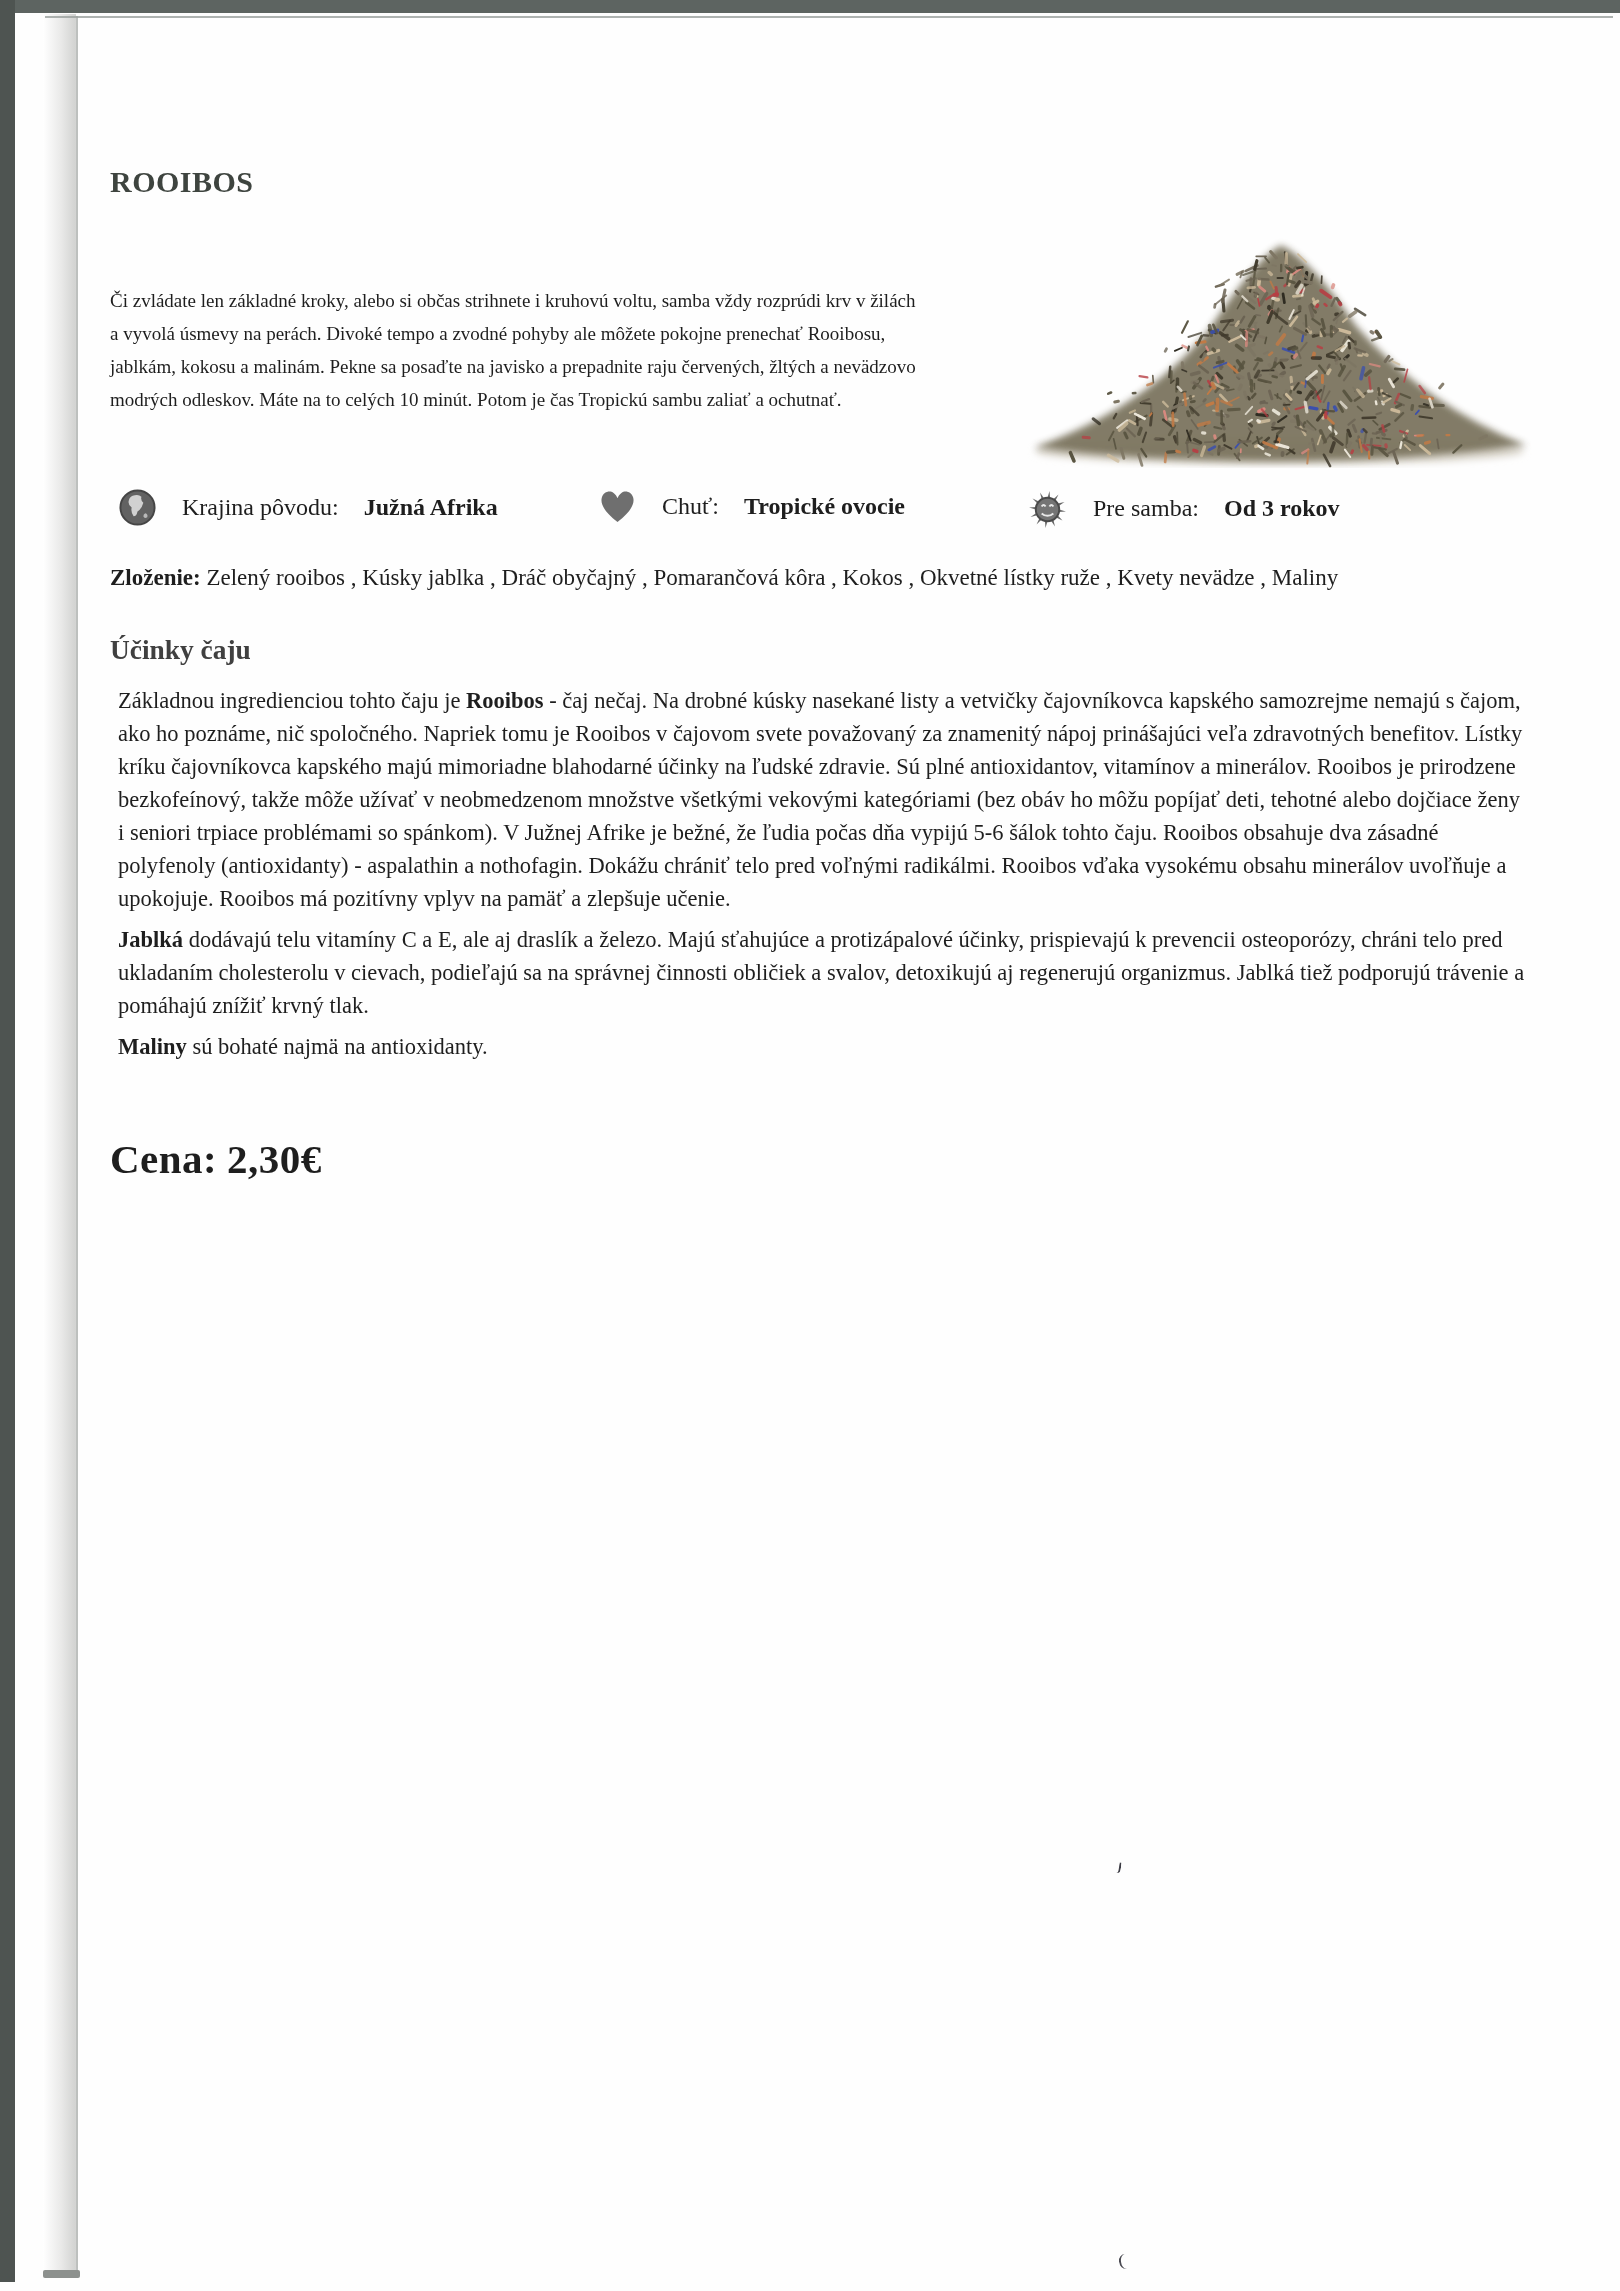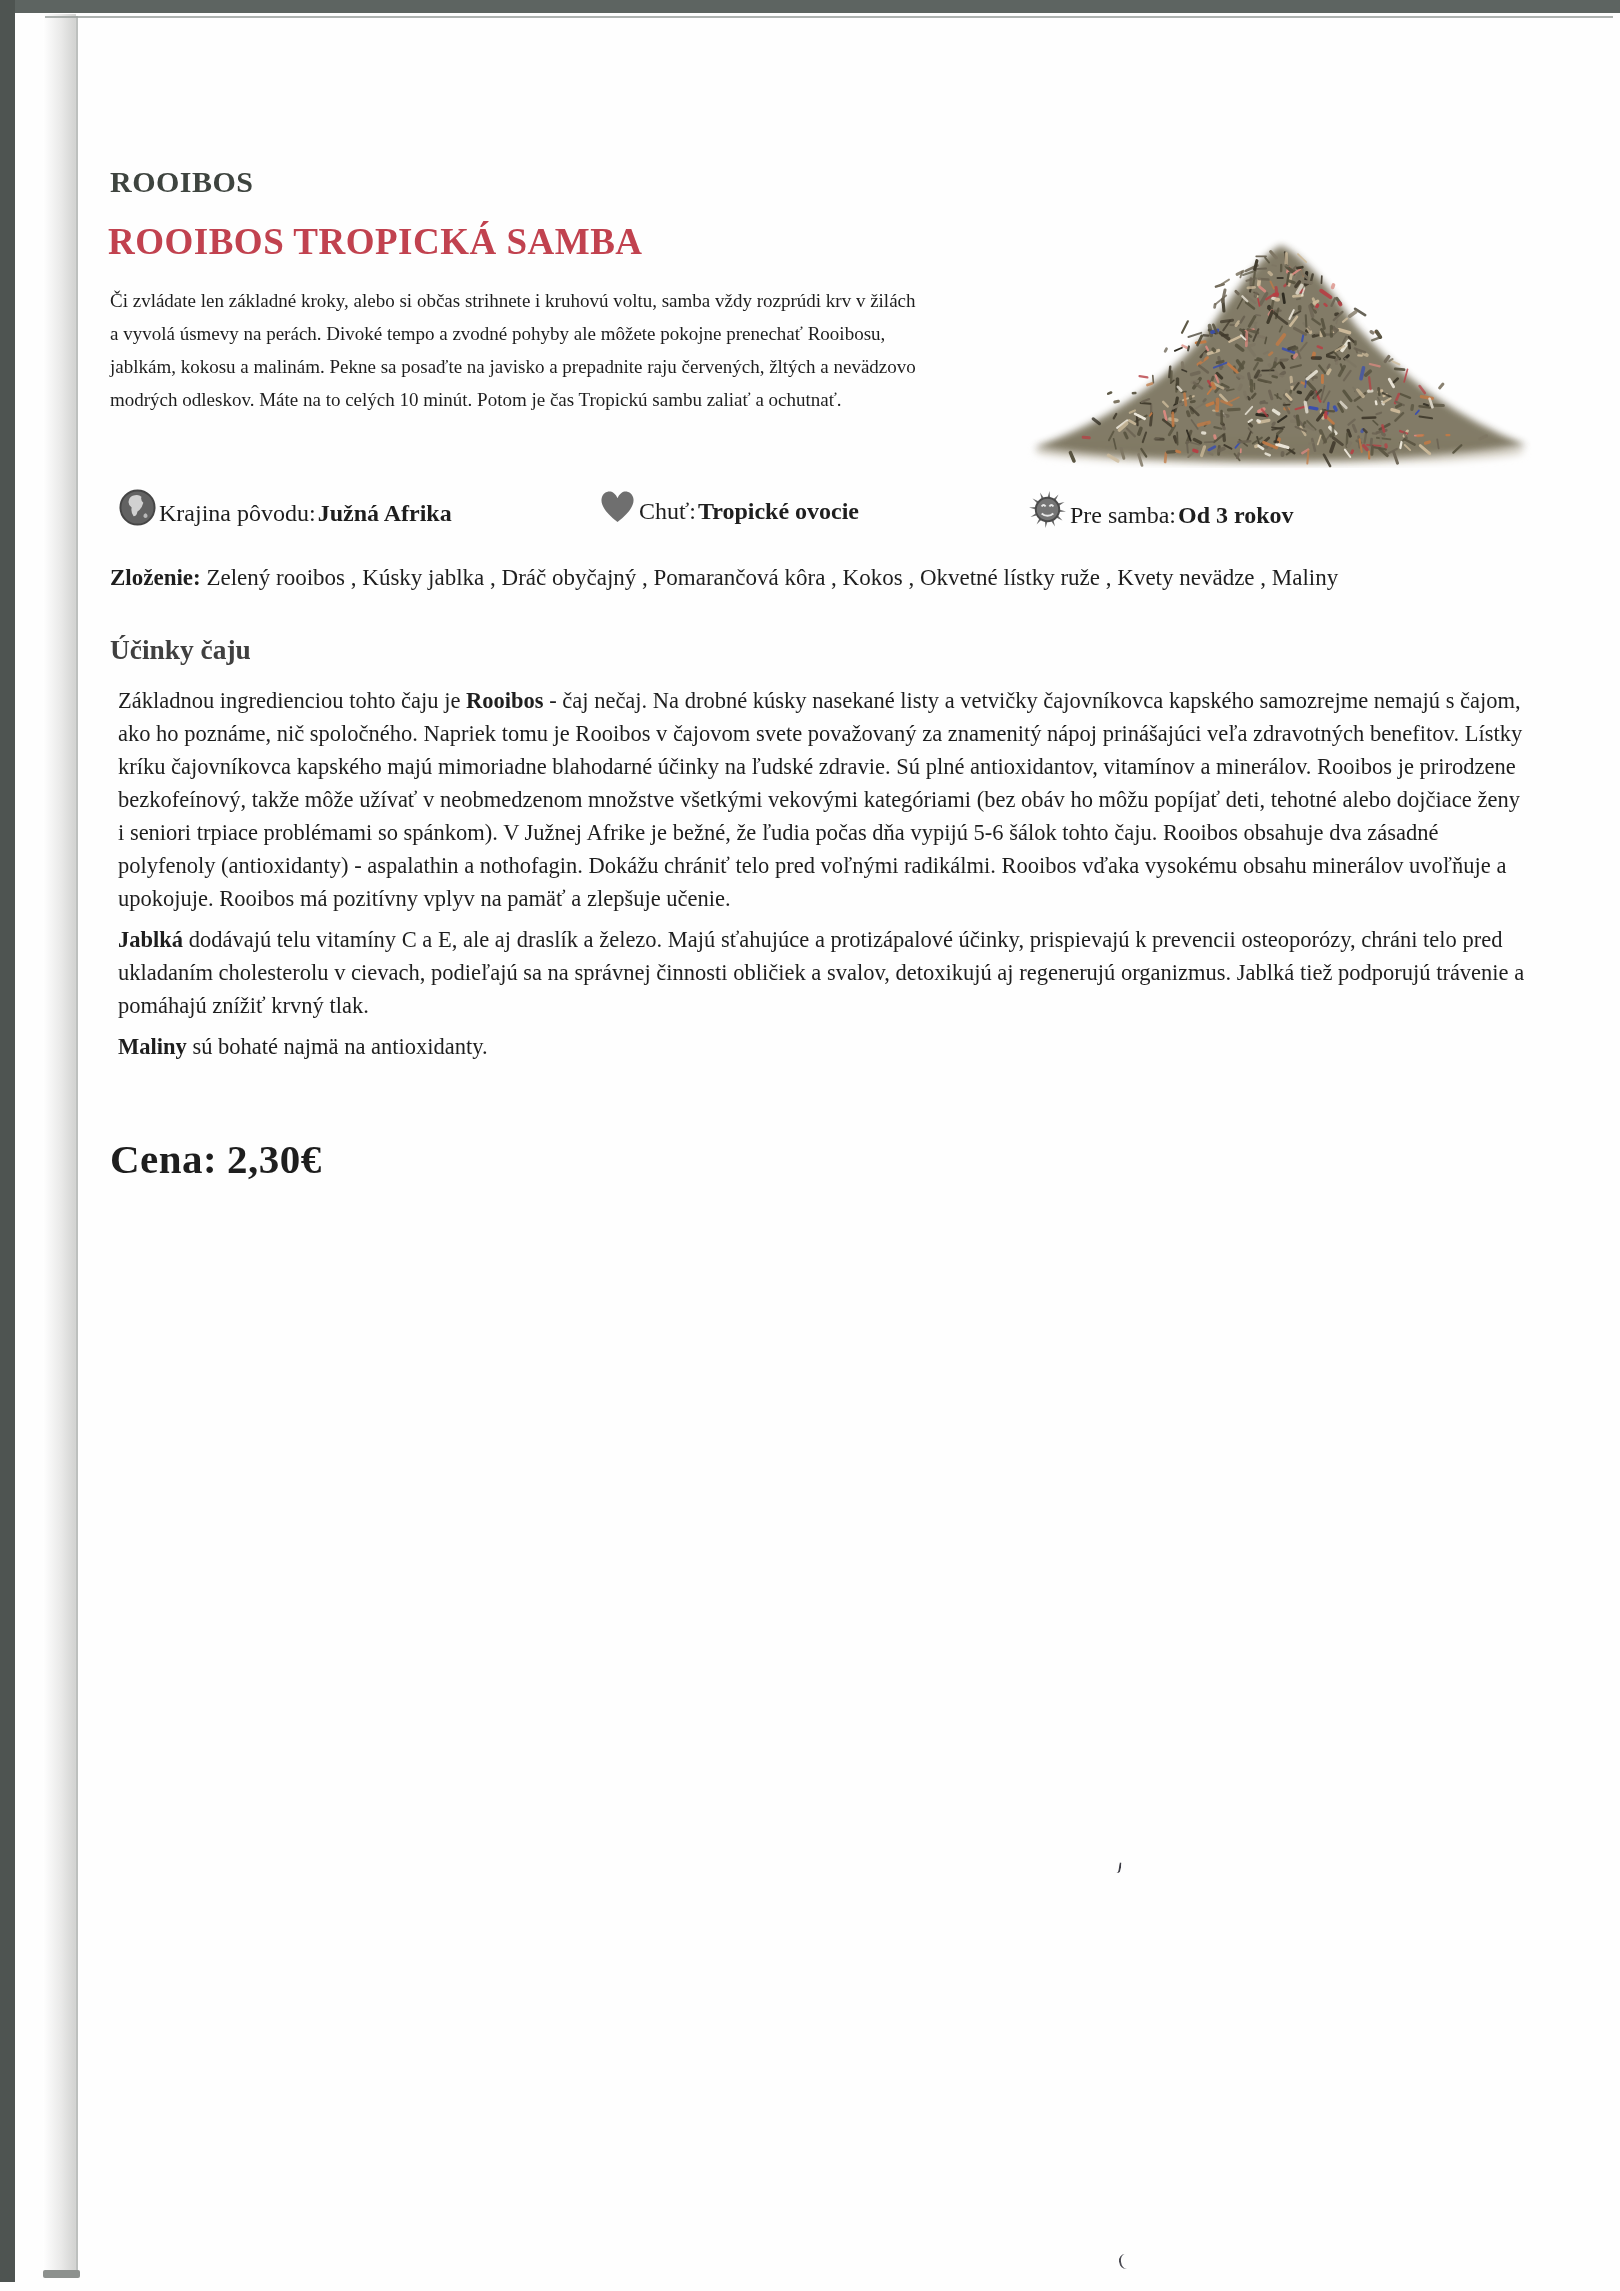--- a/index.html
+++ b/index.html
@@ -25,21 +25,21 @@
   .doc-title{position:absolute;left:510px;top:137px;width:549px;text-align:center;
     font-size:45px;font-weight:bold;color:#3d423e;letter-spacing:1px;}
 
   
   .product-title{position:absolute;left:108px;top:220px;font-size:37px;font-weight:bold;letter-spacing:0.5px;}
   .intro{position:absolute;left:110px;top:284px;width:814px;font-size:19px;line-height:33px;}
 
   .photo{position:absolute;left:1017px;top:216px;width:524px;height:253px;}
 
   
-  .attr{position:absolute;top:488px;display:flex;align-items:flex-end;gap:2px;font-size:24px;white-space:nowrap;}
+  .attr{position:absolute;top:488px;display:flex;align-items:center;gap:25px;font-size:24px;white-space:nowrap;}
   .attr .val{font-weight:bold;}
   .attr-0{left:118px;} .attr-1{left:598px;} .attr-2{left:1027px;}
   .attr svg{display:block;}
 
   
   .composition{position:absolute;left:110px;top:561px;width:1429px;font-size:23px;line-height:33px;}
   .composition .lbl{font-weight:bold;}
 
   
   .effects-heading{position:absolute;left:110px;top:635px;font-size:27.4px;font-weight:bold;}
@@ -60,21 +60,20 @@
   <div class="scan-left"></div>
   <div class="scan-shadow"></div>
   <div class="scan-edge-v"></div>
   <div class="scan-edge-h"></div>
   <div class="scan-tick-bottom"></div>
   <div class="mark-a"></div>
   <div class="mark-b"></div>
 
   <div class="brand">ROOIBOS</div>
 
-  <div class="product-title" style="color: rgb(193, 66, 79);">ROOIBOS TROPICKÁ SAMBA</div>
   <div class="intro">Či zvládate len základné kroky, alebo si občas strihnete i kruhovú voltu, samba vždy rozprúdi krv v žilách a vyvolá úsmevy na perách. Divoké tempo a zvodné pohyby ale môžete pokojne prenechať Rooibosu, jablkám, kokosu a malinám. Pekne sa posaďte na javisko a prepadnite raju červených, žltých a nevädzovo modrých odleskov. Máte na to celých 10 minút. Potom je čas Tropickú sambu zaliať a ochutnať.</div>
 
   <svg id="tea-svg" class="photo" viewBox="0 0 535 258">
     <defs>
       <filter id="soft" x="-10%" y="-10%" width="120%" height="120%">
         <feGaussianBlur stdDeviation="4"></feGaussianBlur>
       </filter>
     </defs>
     <ellipse cx="268" cy="240" rx="250" ry="14" fill="#dad6cc" filter="url(#soft)"></ellipse>
     <path d="M18,236 Q130,196 196,116 Q248,38 270,30 Q300,44 346,112 Q418,194 520,234 Q400,250 266,250 Q120,250 18,236 Z" fill="#7c745f" opacity="0.95" filter="url(#soft)"></path>

